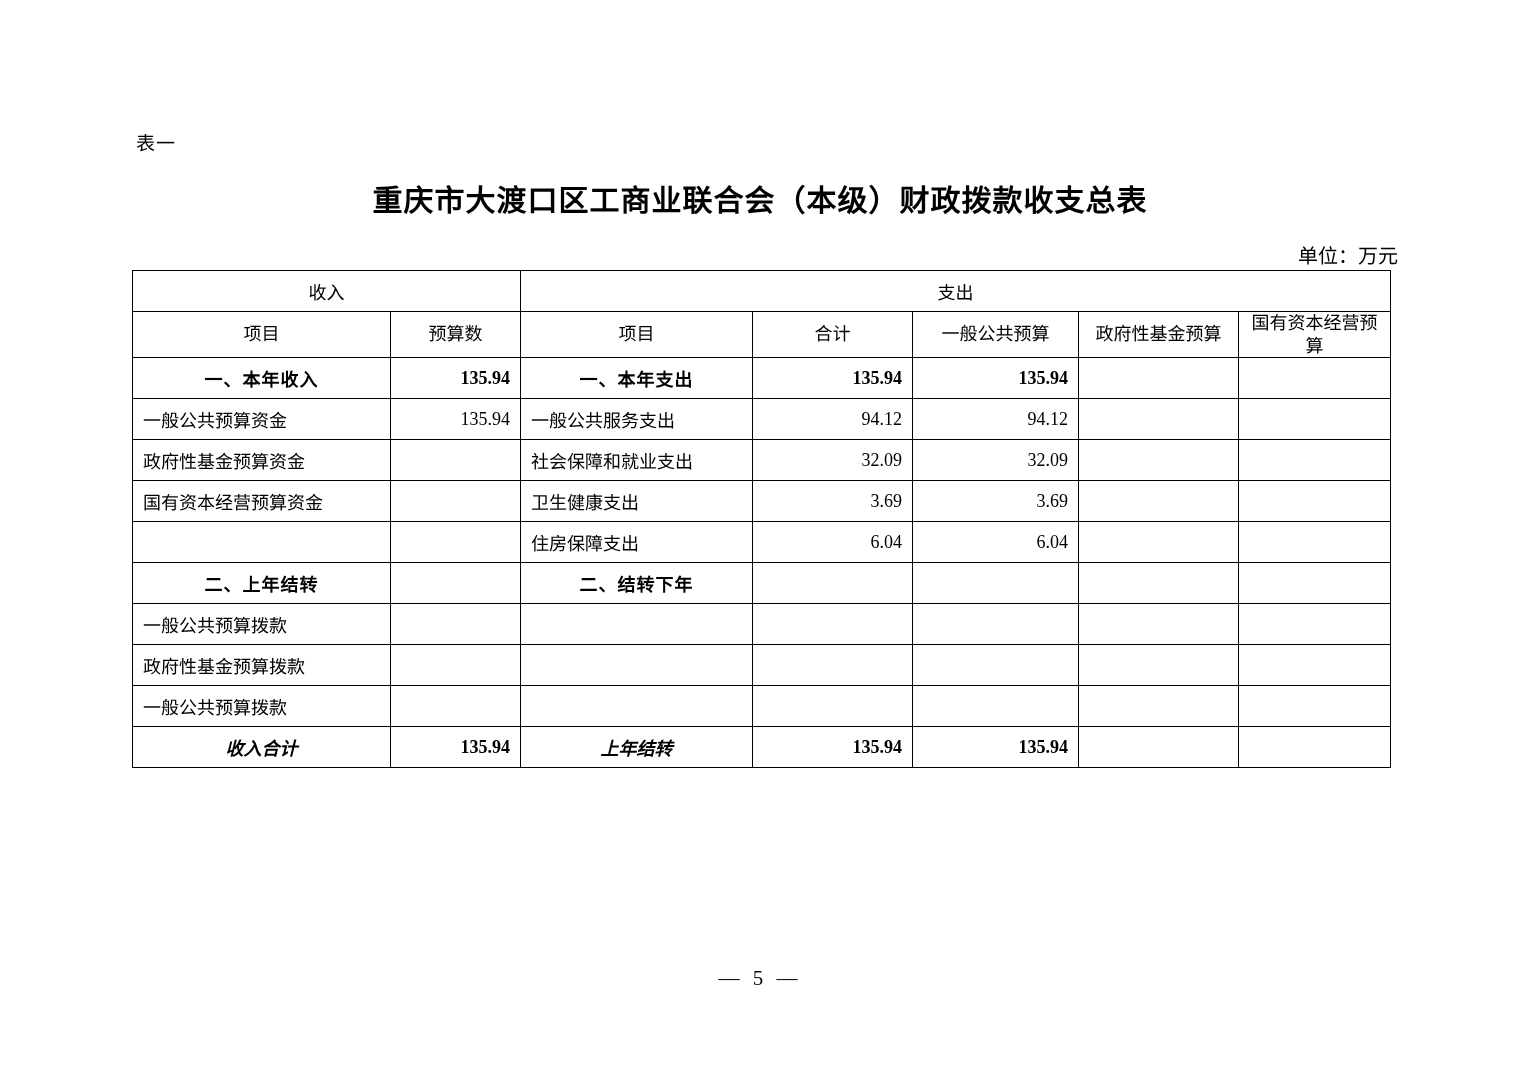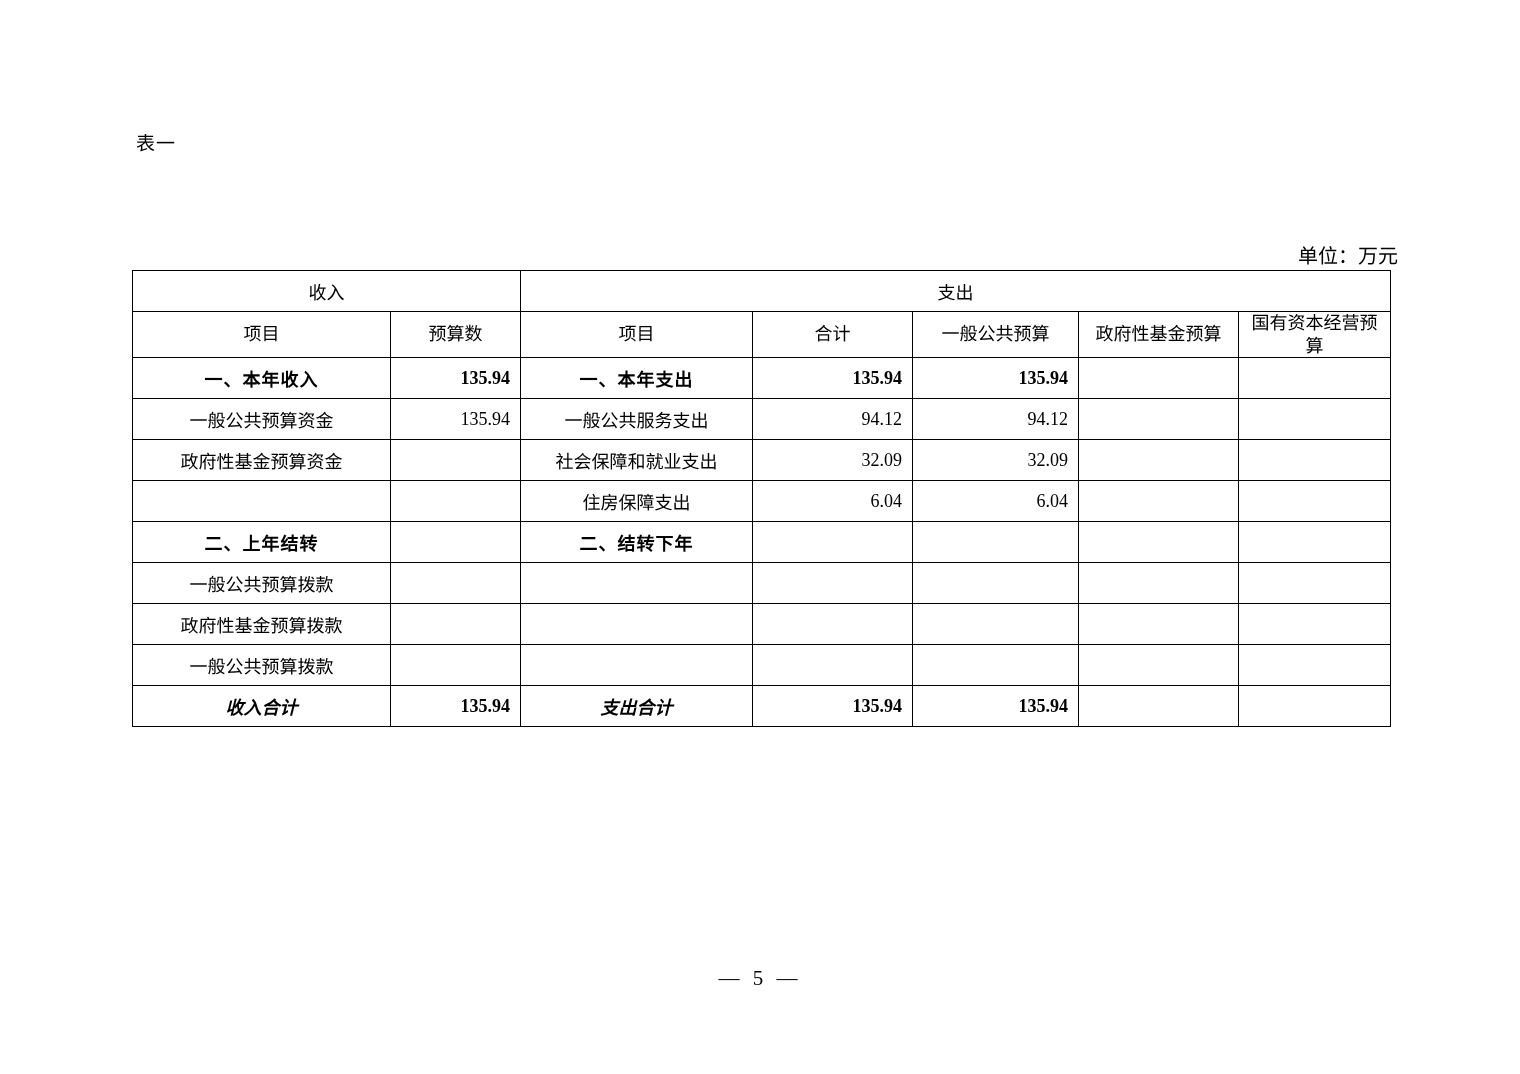--- a/index.html
+++ b/index.html
@@ -78,21 +78,21 @@
     text-align: center;
     font-size: 21px;
     height: 76px;
     line-height: 1.25;
   }
   .bold-row td {
     font-weight: bold;
   }
   .ctr { text-align: center; font-style: italic; }
   .right { text-align: right; padding-right: 14px; }
-  .left { text-align: center; padding-left: 14px; margin-left: 9px; }
+  .left { text-align: left; padding-left: 14px; margin-left: 9px; }
   .indent-ctr {
     text-align: center;
     letter-spacing: 1px;
   }
   .page-number {
     position: absolute;
     left: 0;
     right: 0;
     top: 966px;
     text-align: center;
@@ -100,20 +100,21 @@
     letter-spacing: 4px;
   }
 </style>
 </head>
 <body>
 
 <div class="page">
 
   <div class="table-label">表一</div>
 
+  <div class="doc-title">重庆市大渡口区工商业联合会（本级）财政拨款收支总表</div>
 
   <div class="unit-note">单位：万元</div>
 
   <table class="budget">
     <colgroup>
       <col class="c1">
         <col class="c2">
         <col class="c3">
         <col class="c4">
         <col class="c5">
@@ -158,20 +159,29 @@
       <tr>
         <td class="left">政府性基金预算资金</td>
         <td class="right"></td>
         <td class="left">社会保障和就业支出</td>
         <td class="right">32.09</td>
         <td class="right">32.09</td>
         <td class="right"></td>
         <td class="right"></td>
       </tr>
 
+      <tr>
+        <td class="left">国有资本经营预算资金</td>
+        <td class="right"></td>
+        <td class="left">卫生健康支出</td>
+        <td class="right">3.69</td>
+        <td class="right">3.69</td>
+        <td class="right"></td>
+        <td class="right"></td>
+      </tr>
 
       <tr>
         <td class="left"></td>
         <td class="right"></td>
         <td class="left">住房保障支出</td>
         <td class="right">6.04</td>
         <td class="right">6.04</td>
         <td class="right"></td>
         <td class="right"></td>
       </tr>
@@ -212,21 +222,21 @@
         <td class="left"></td>
         <td class="right"></td>
         <td class="right"></td>
         <td class="right"></td>
         <td class="right"></td>
       </tr>
 
       <tr class="bold-row">
         <td class="ctr">收入合计</td>
         <td class="right">135.94</td>
-        <td class="ctr">支出合计</td>
+        <td class="ctr">上年结转</td>
         <td class="right">135.94</td>
         <td class="right">135.94</td>
         <td class="right"></td>
         <td class="right"></td>
       </tr>
     </tbody>
   </table>
 
   <div class="page-number">— 5 —</div>
 

